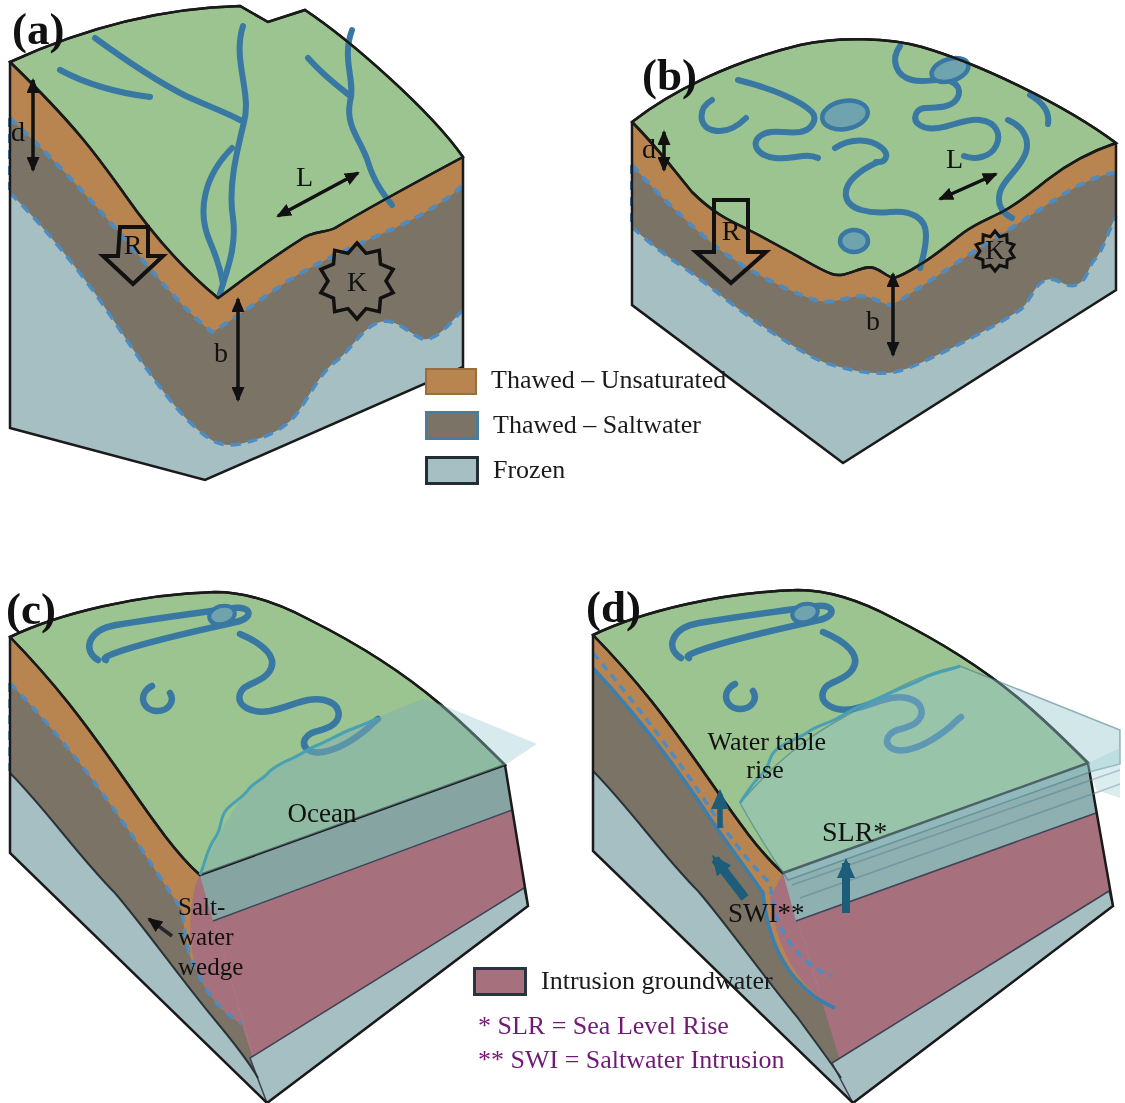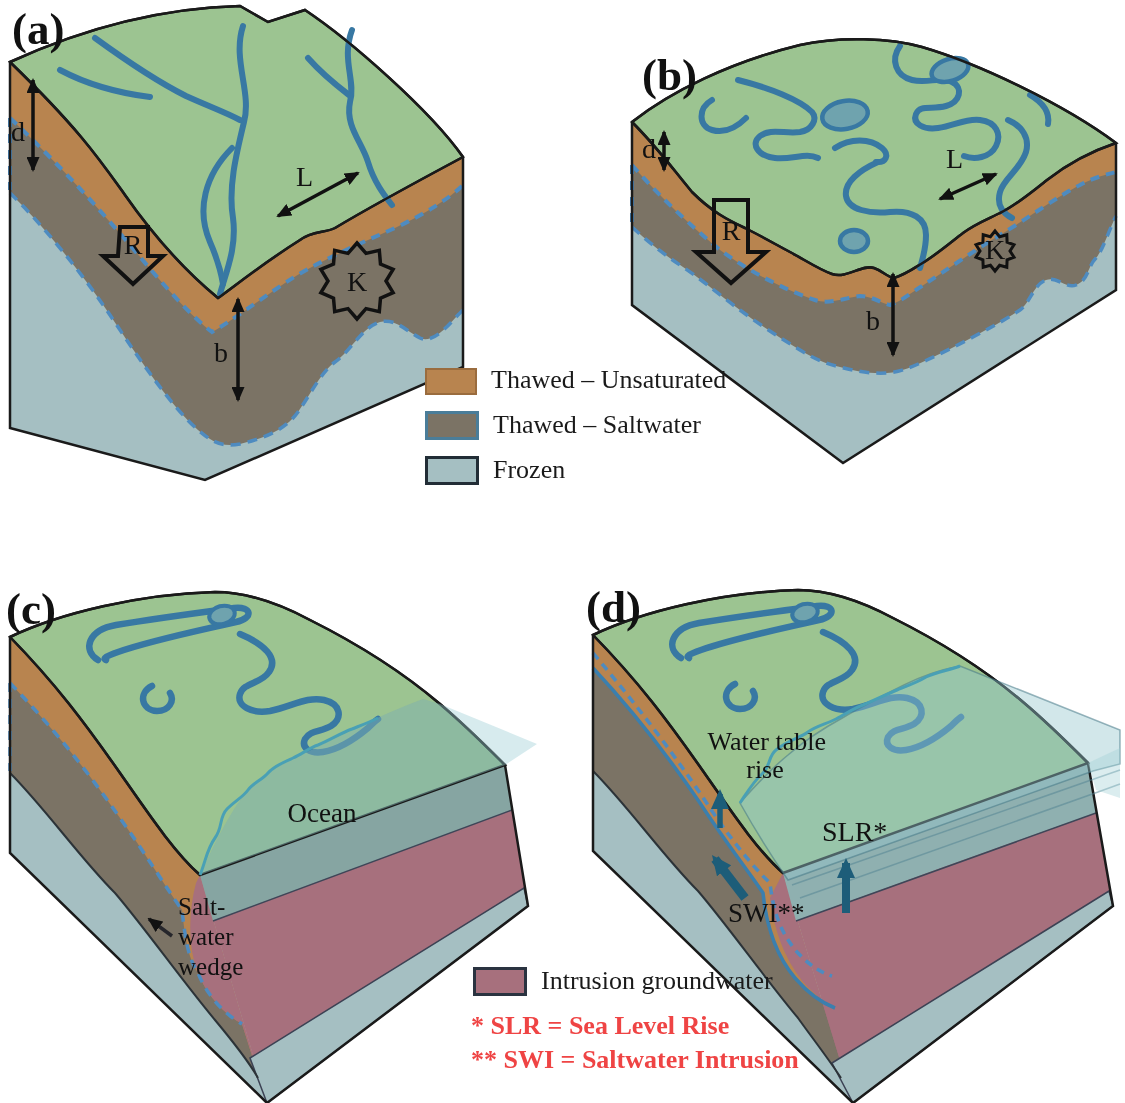--- a/index.html
+++ b/index.html
@@ -11,21 +11,21 @@
   .param{font-size:28px;}
   .legend{position:absolute;}
   .legend-row{display:flex;align-items:flex-end;margin-bottom:15px;padding-left:12px;}
   .swatch{width:48px;height:23px;margin-right:14px;flex:0 0 auto;}
   .sw-unsat{background:#b8844f;border:2px solid #9a6c3e;}
   .sw-sat{background:#7b7365;border:3px solid #4a7d99;}
   .sw-frozen{background:#a5bfc2;border:3px solid #222d36;}
   .sw-fresh{background:#7f7863;border:3px solid #4a7d99;}
   .sw-salin{background:#a7707d;border:3px solid #2a3340;}
   .legend-label{font-size:26px;color:#1a1a1a;white-space:nowrap;}
-  .footnote{font-size:26px;color:#ef4444;margin:4px 0 0 10px;white-space:nowrap;font-weight:bold;}
+  .footnote{font-size:26px;color:#701a75;margin:4px 0 0 17px;white-space:nowrap;}
 </style>
 </head>
 <body>
 
 <div id="figure">
 
   <svg class="panel" style="left:0;top:0" width="560" height="556" viewBox="0 0 560 556">
     <defs>
       <marker id="mB" markerUnits="userSpaceOnUse" markerWidth="15" markerHeight="13" refX="13" refY="6.5" orient="auto-start-reverse">
         <path d="M0,0 L15,6.5 L0,13 Z" fill="#111"></path>

